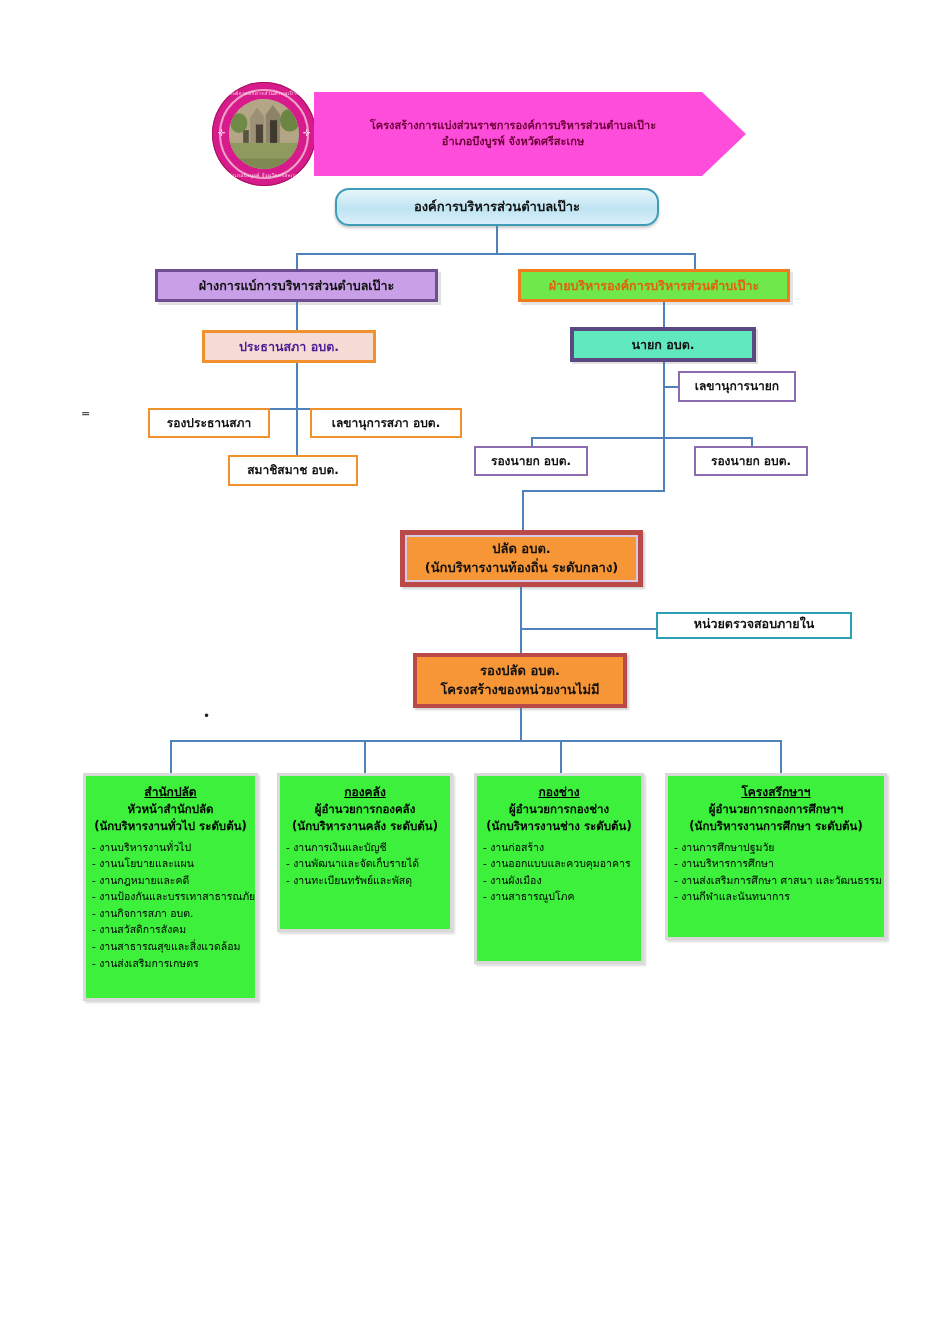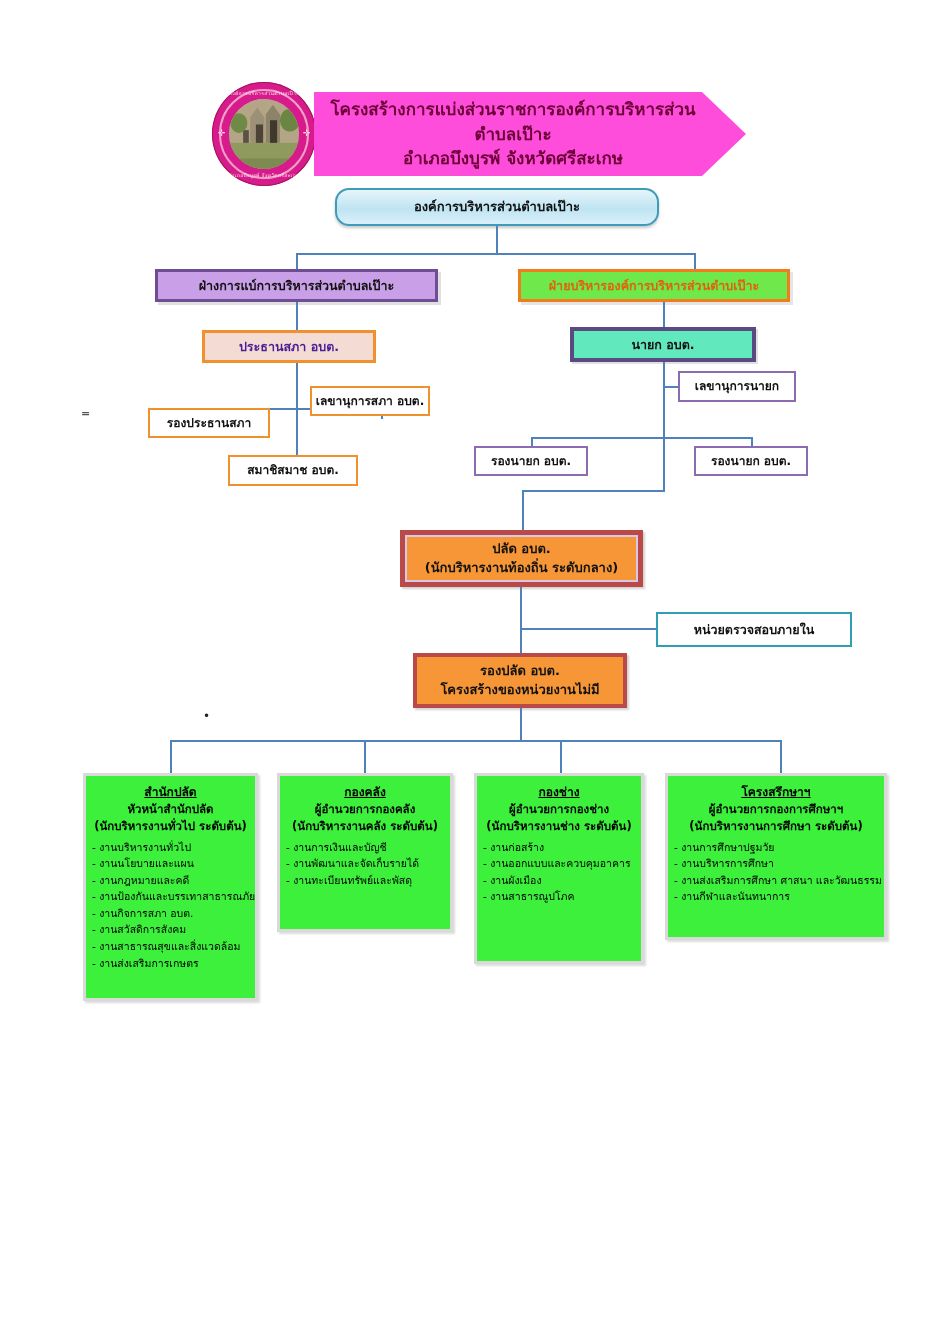--- a/index.html
+++ b/index.html
@@ -240,21 +240,21 @@
         <rect x="38" y="36" width="10" height="26" fill="#4b4336"></rect>
         <rect x="58" y="30" width="10" height="32" fill="#3f382d"></rect>
         <rect x="20" y="44" width="8" height="18" fill="#5a5243"></rect>
         <ellipse cx="14" cy="34" rx="12" ry="14" fill="#6f8a46"></ellipse>
         <ellipse cx="86" cy="30" rx="14" ry="16" fill="#6b8543"></ellipse>
         <rect x="0" y="84" width="100" height="16" fill="#7d8b52"></rect>
       </svg>
     </div>
   </div>
 
-  <div class="banner" style="left:314px; top:92px; width:432px; height:84px; font-size:17px;">
+  <div class="banner" style="left:314px; top:92px; width:432px; height:84px; font-size:11px;">
     <div>
       <div>โครงสร้างการแบ่งส่วนราชการองค์การบริหารส่วนตำบลเป๊าะ</div>
       <div>อำเภอบึงบูรพ์ จังหวัดศรีสะเกษ</div>
     </div>
   </div>
 
   <div class="node top-org" style="left:335px; top:188px; width:324px; height:38px; font-size:13px;">
     <span>องค์การบริหารส่วนตำบลเป๊าะ</span>
   </div>
 
@@ -294,21 +294,21 @@
   <div class="conn v" style="left:531px; top:437px; height:9px;"></div>
   <div class="conn v" style="left:751px; top:437px; height:9px;"></div>
 
   <div class="conn h" style="left:522px; top:490px; width:143px;"></div>
   <div class="conn v" style="left:522px; top:490px; height:40px;"></div>
 
   <div class="node plain-orange" style="left:148px; top:408px; width:122px; height:30px; font-size:12px;">
     <span>รองประธานสภา</span>
   </div>
 
-  <div class="node plain-orange" style="left:310px; top:386px; width:120px; height:30px; font-size:12px;">
+  <div class="node plain-orange" style="left:310px; top:408px; width:152px; height:30px; font-size:12px;">
     <span>เลขานุการสภา อบต.</span>
   </div>
 
   <div class="node plain-orange" style="left:228px; top:455px; width:130px; height:31px; font-size:12px;">
     <span>สมาชิสมาช อบต.</span>
   </div>
 
   <div class="node plain-purple" style="left:678px; top:371px; width:118px; height:31px; font-size:12px;">
     <span>เลขานุการนายก</span>
   </div>
@@ -324,21 +324,21 @@
   <div class="node clerk" style="left:400px; top:530px; width:243px; height:57px; font-size:13px;">
     <div>
       <div>ปลัด อบต.</div>
       <div>(นักบริหารงานท้องถิ่น ระดับกลาง)</div>
     </div>
   </div>
 
   <div class="conn v" style="left:520px; top:587px; height:66px;"></div>
   <div class="conn h" style="left:520px; top:628px; width:137px;"></div>
 
-  <div class="node plain-teal" style="left:656px; top:612px; width:196px; height:35px; font-size:12.5px;">
+  <div class="node plain-teal" style="left:656px; top:612px; width:196px; height:27px; font-size:12.5px;font-family:Liberation Mono, monospace;">
     <span>หน่วยตรวจสอบภายใน</span>
   </div>
 
   <div class="node deputy-clerk" style="left:413px; top:653px; width:214px; height:55px; font-size:13px;">
     <div>
       <div>รองปลัด อบต.</div>
       <div>โครงสร้างของหน่วยงานไม่มี</div>
     </div>
   </div>
 

